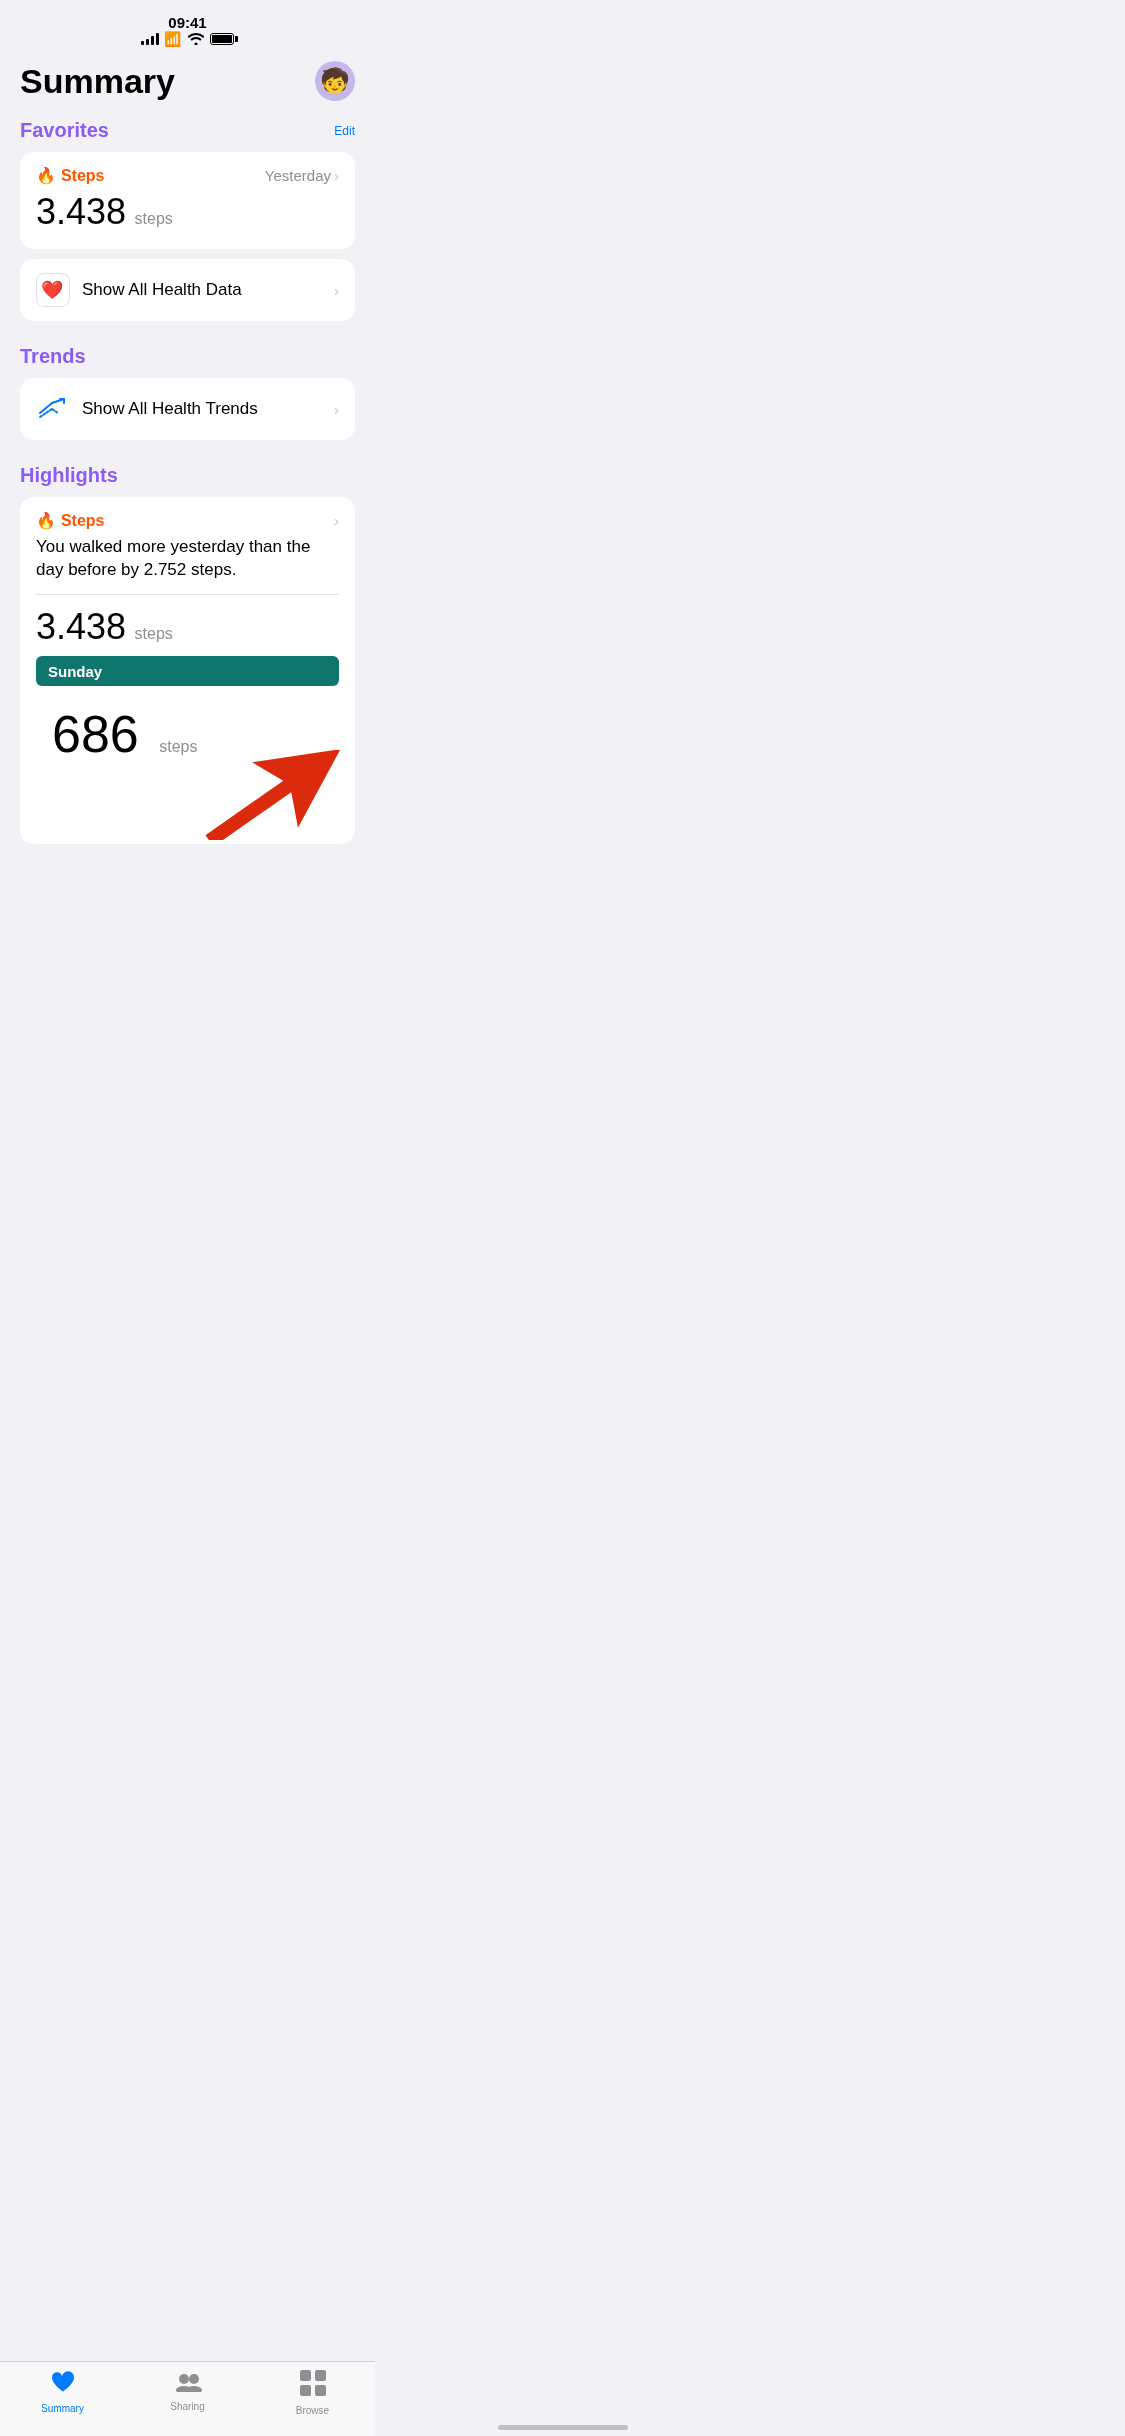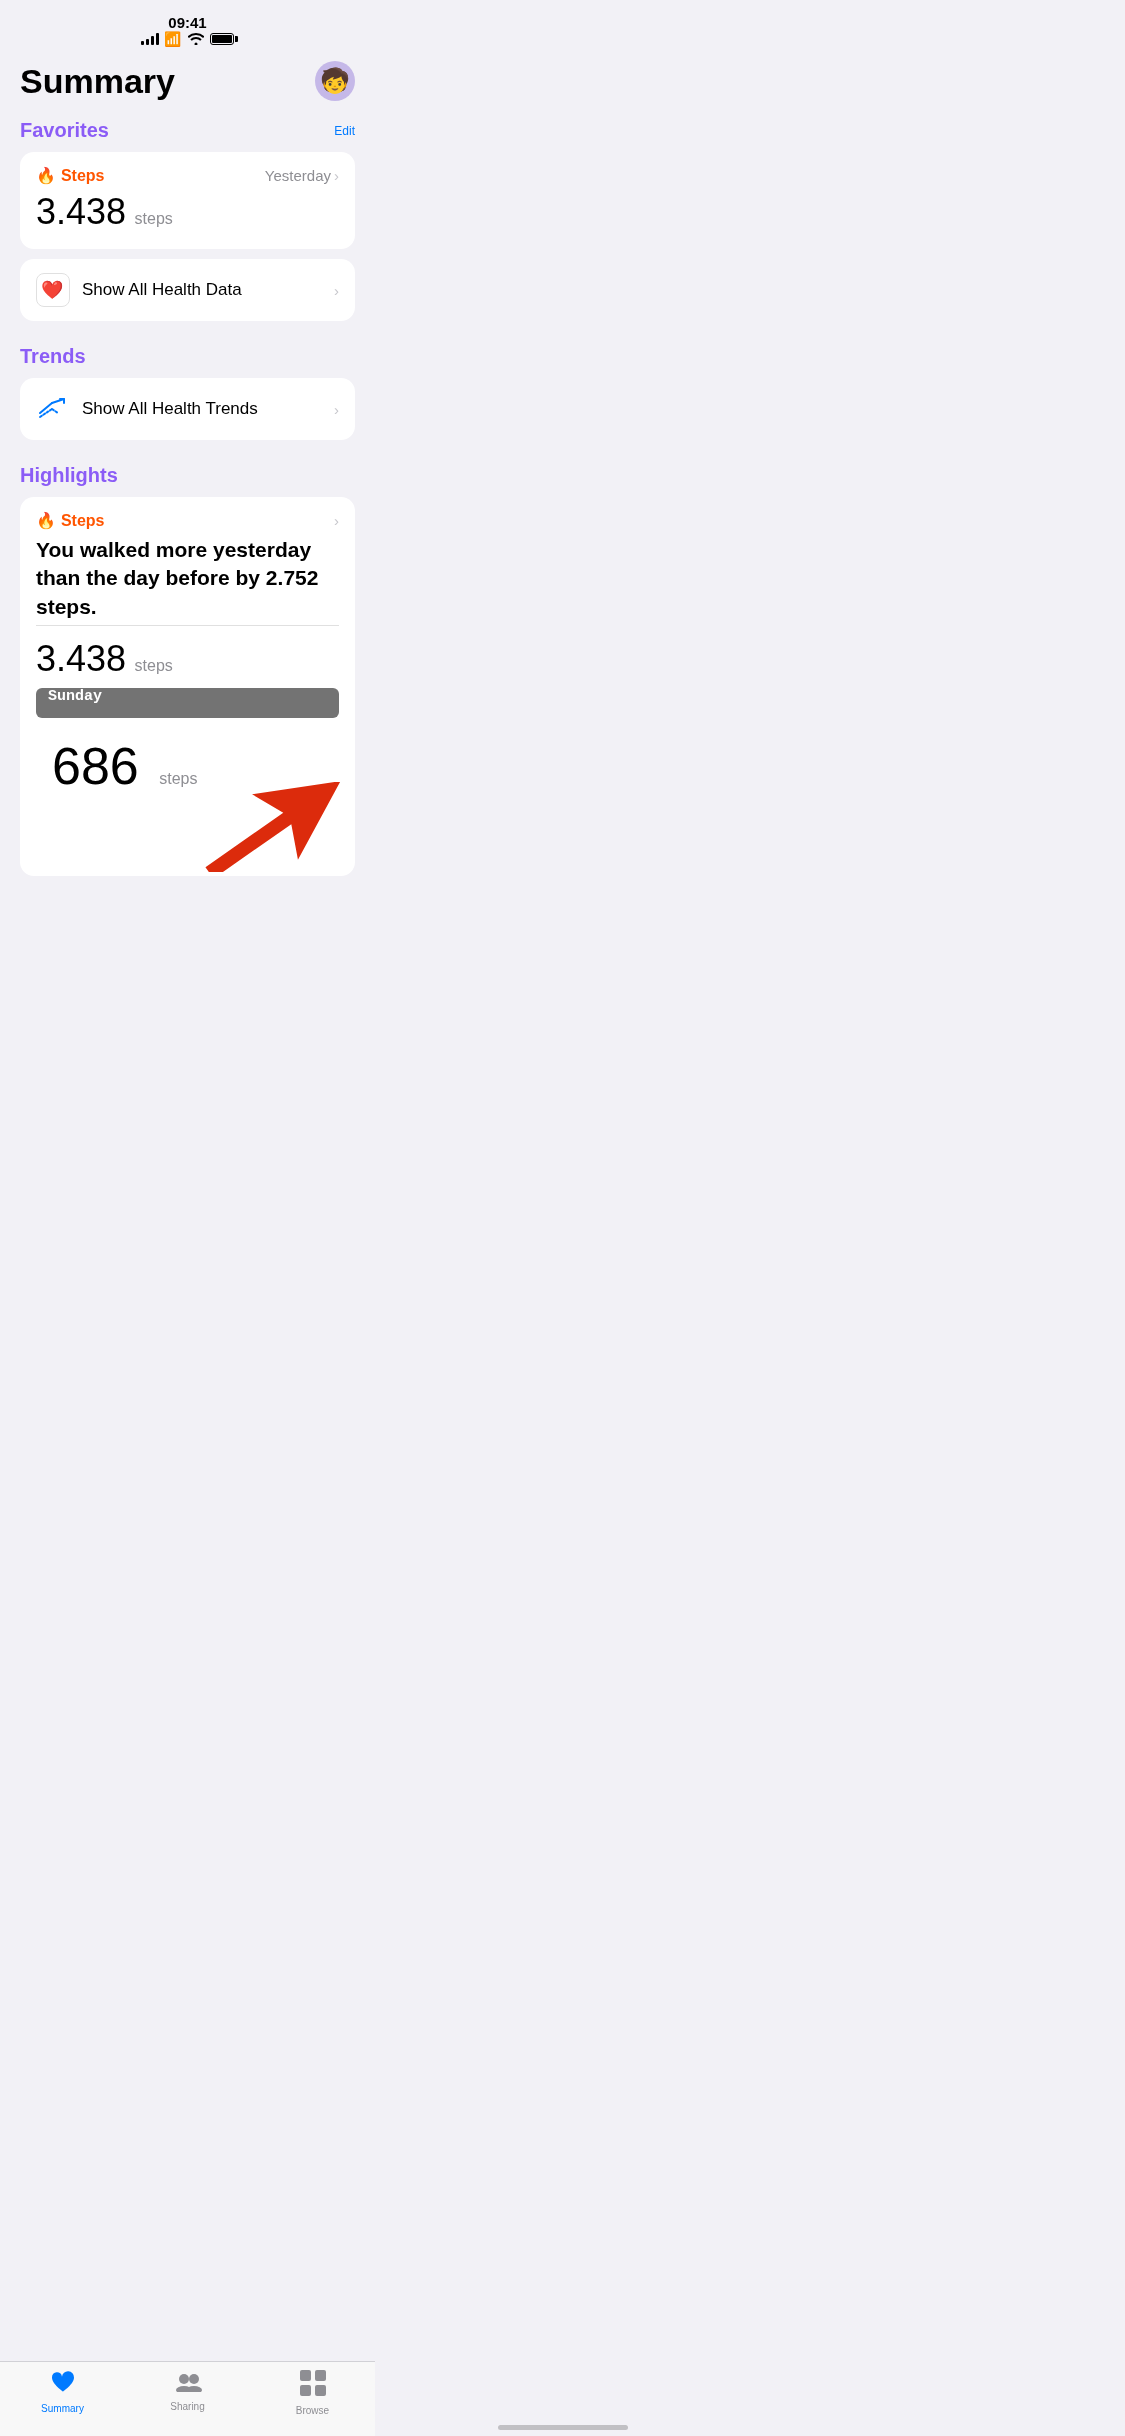--- a/index.html
+++ b/index.html
@@ -217,51 +217,51 @@
     .highlights-top-row {
       display: flex;
       justify-content: space-between;
       align-items: center;
       padding: 14px 16px 6px 16px;
     }
     .highlights-body {
       padding: 0 16px 14px 16px;
     }
     .highlights-text {
-      font-size: 21px;
-      font-weight: 700;
+      font-size: 17px;
+      font-weight: 400;
       color: #000;
       line-height: 1.35;
-      margin-bottom: 4px;
+      margin-bottom: 12px;
     }
     .divider {
       height: 0.5px;
       background: #e0e0e0;
       margin: 0 0 12px 0;
     }
     .highlight-num {
       font-size: 36px;
       font-weight: 300;
       color: #000;
       display: inline;
     }
     .highlight-unit {
       font-size: 16px;
       color: #8e8e93;
       margin-left: 4px;
     }
     .bar-sunday {
       width: 100%;
       height: 30px;
-      background: #737373;
+      background: #0f766e;
       border-radius: 6px;
       margin-top: 8px;
       display: flex;
+      align-items: center;
       padding-left: 12px;
-      font-family: Liberation Mono, monospace;
     }
     .bar-sunday-label {
       color: #fff;
       font-size: 15px;
       font-weight: 600;
     }
     .partial-num {
       font-size: 48px;
       font-weight: 300;
       color: #000;

